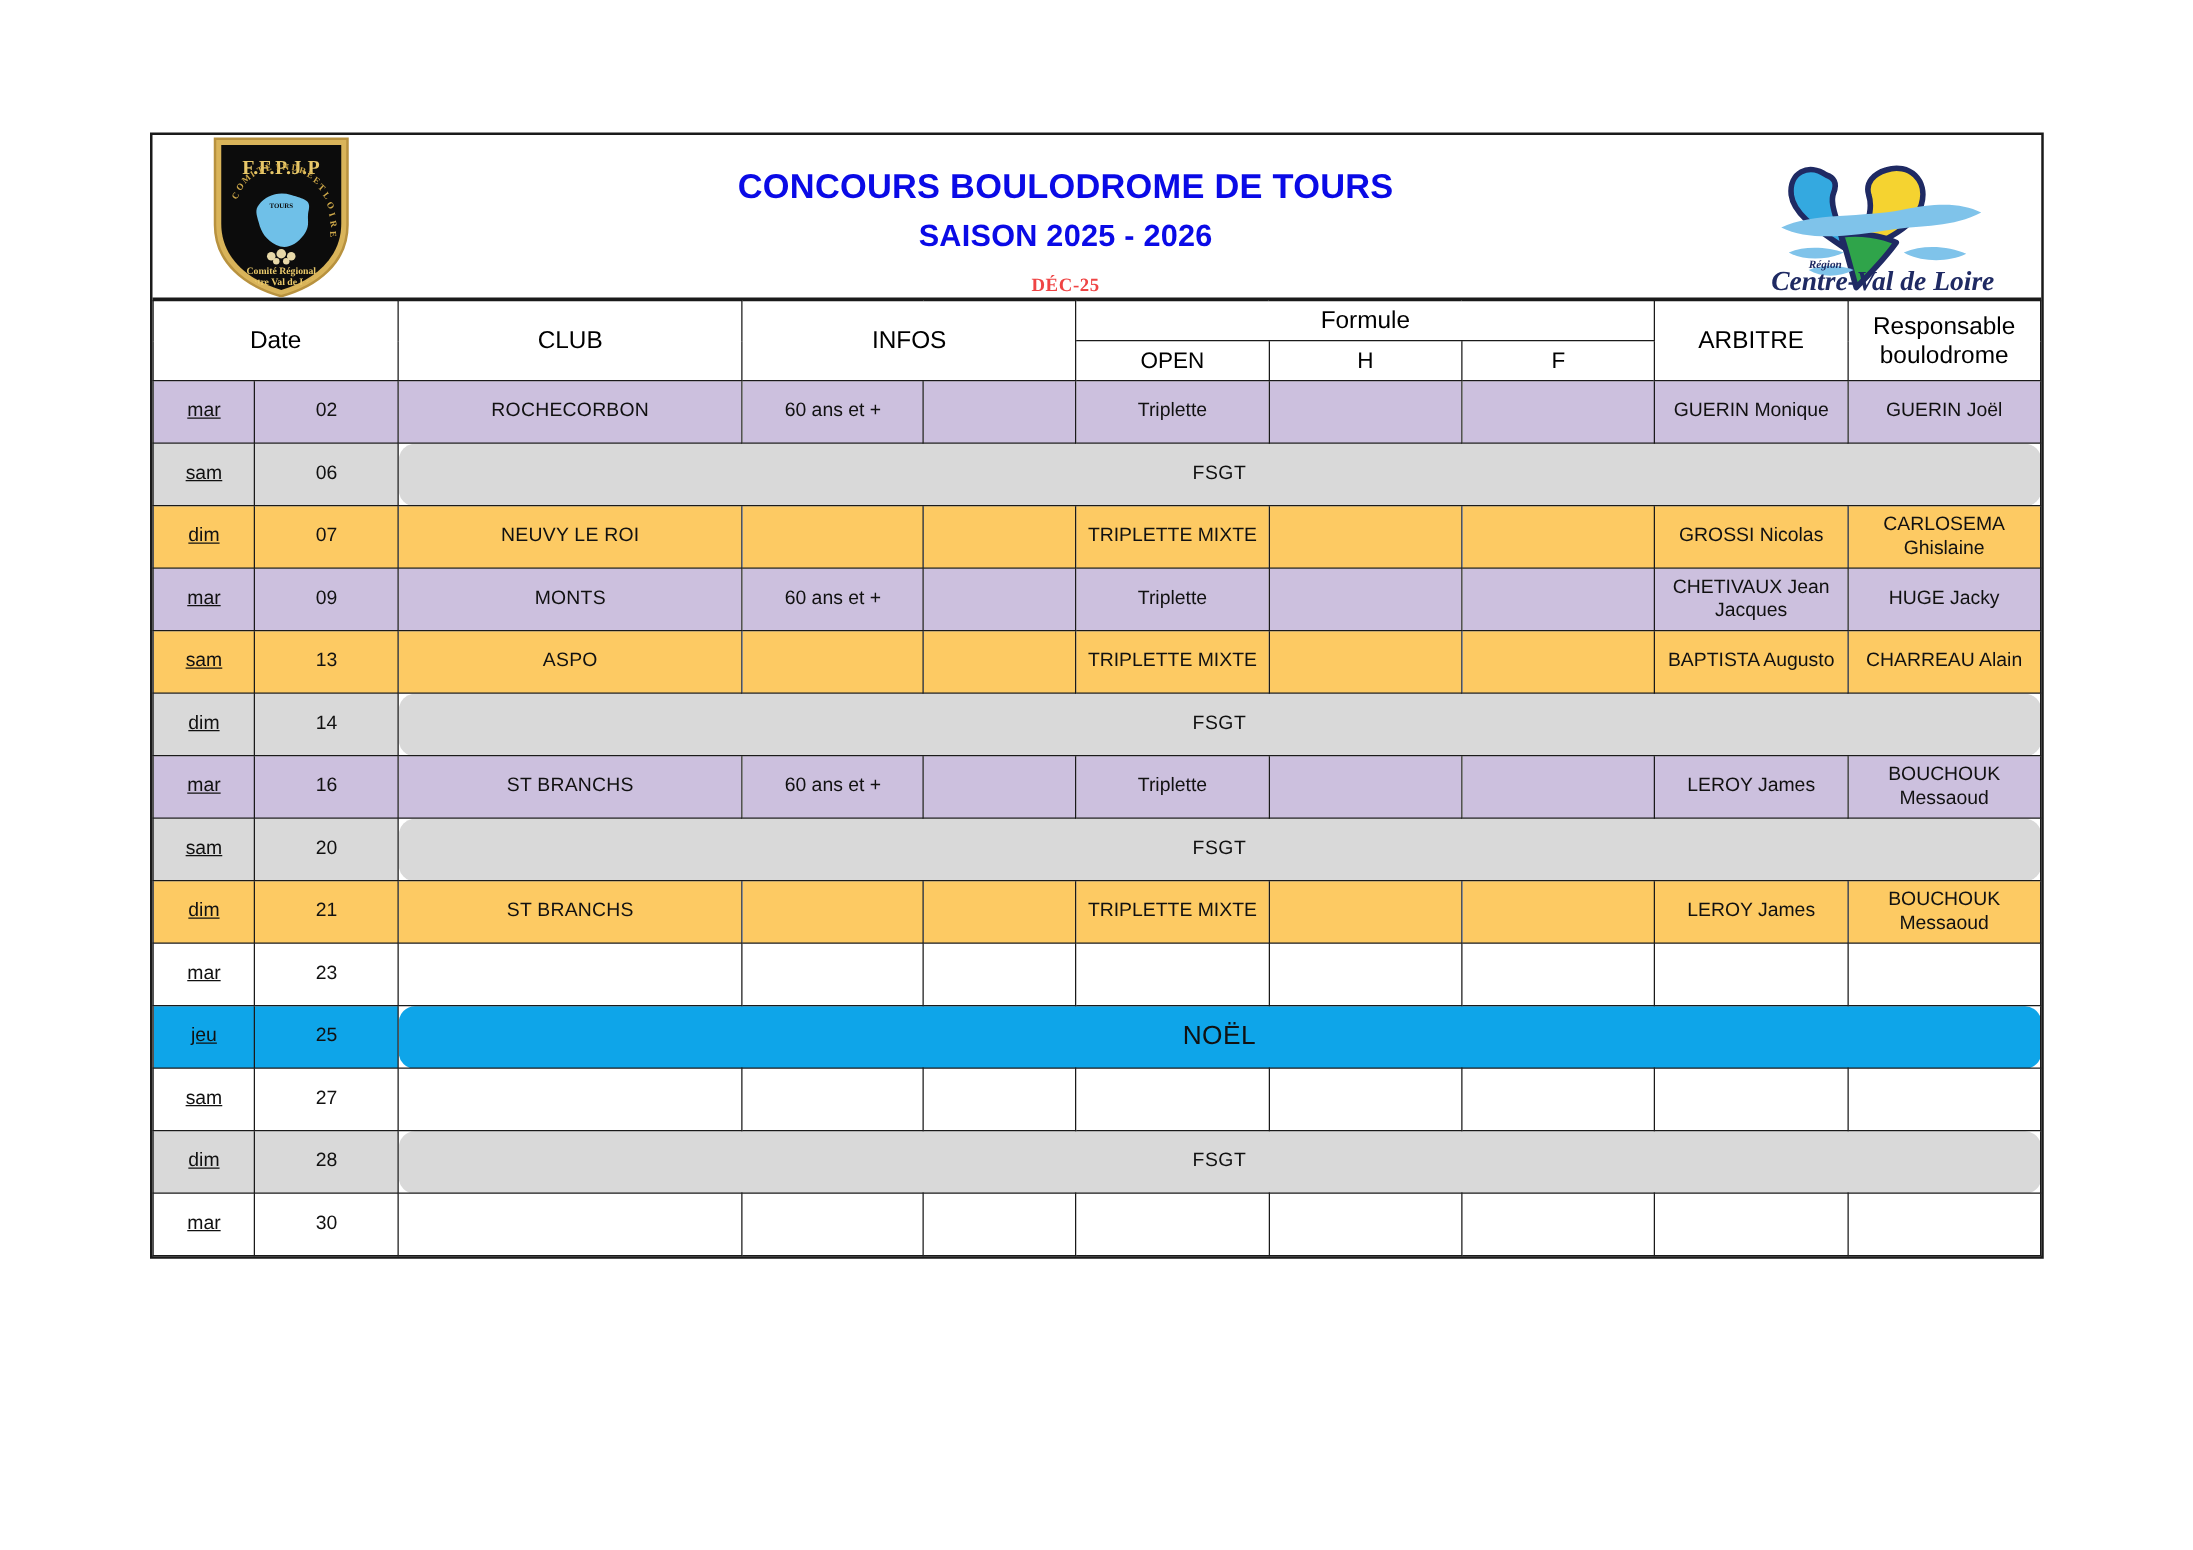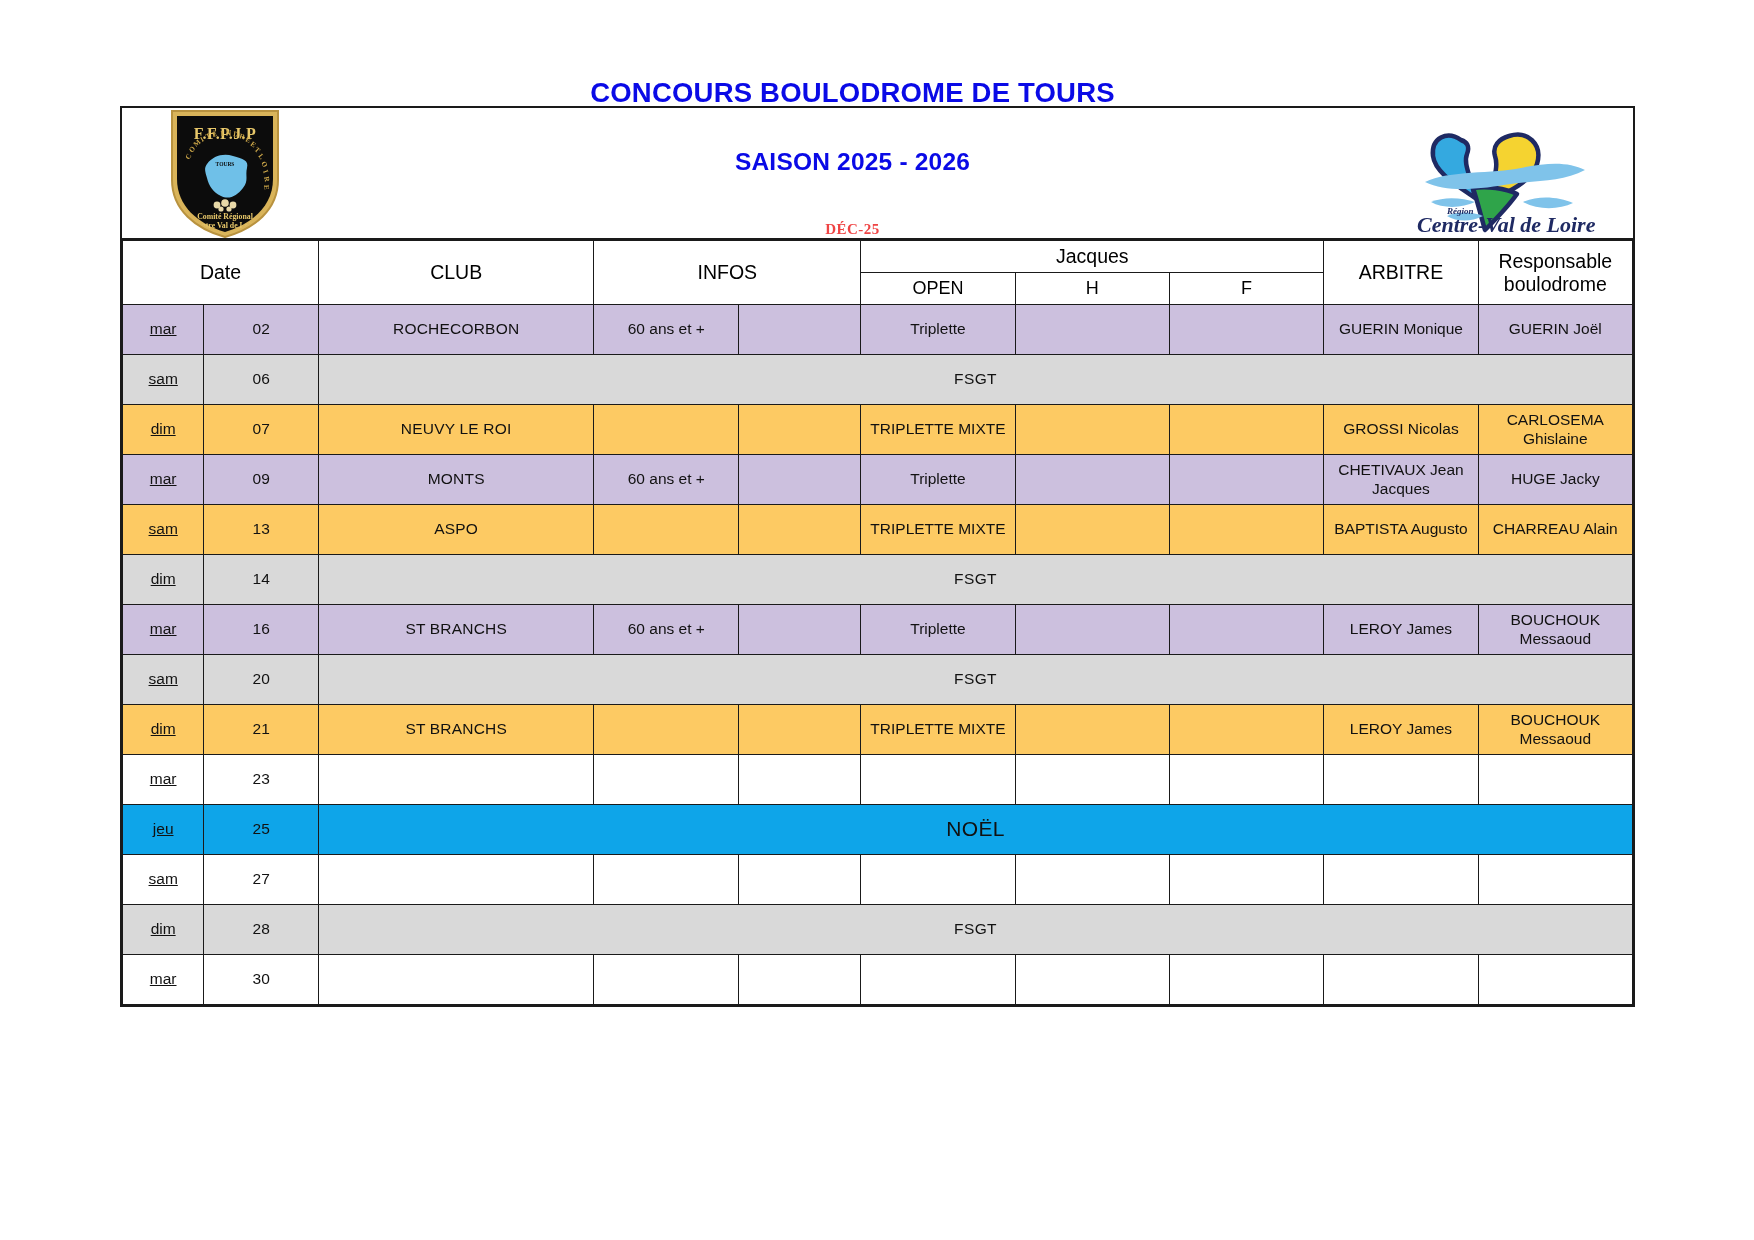--- a/index.html
+++ b/index.html
@@ -47,21 +47,20 @@
     justify-content: center;
     flex: none;
   }
   .banner-center {
     flex: 1 1 auto;
     display: flex;
     flex-direction: column;
     align-items: center;
     justify-content: flex-start;
     padding-top: 12px;
-    gap: 28px;
   }
   .banner-right {
     width: 255px;
     display: flex;
     align-items: center;
     justify-content: center;
     flex: none;
   }
 
   .title-main,
@@ -143,20 +142,21 @@
   td.info { font-size: 15px; }
   td.formule { font-size: 15.5px; }
   td.pers { font-size: 15px; line-height: 1.2; }
 
   
   td.span-note {
     font-weight: bold;
     color: #ff0000;
     font-size: 29px;
     letter-spacing: 0.4px;
+    border-radius: 13px;
   }
   td.span-note.noel { font-size: 21px; }
 
   
   .f-purple { background: #ccc0de; }
   .f-orange { background: #fdca63; }
   .f-grey   { background: #d9d9d9; }
   .f-yellow { background: #0ea5e9; }
   .f-white  { background: #ffffff; }
 </style>
@@ -261,21 +261,21 @@
           <col class="c-h">
           <col class="c-f">
         <col class="c-arb">
           <col class="c-resp">
       </colgroup>
       <thead>
         <tr class="hdr">
           <td class="hdr-tall" colspan="2" rowspan="2">Date</td>
           <td class="hdr-tall" rowspan="2">CLUB</td>
           <td class="hdr-tall" colspan="2" rowspan="2">INFOS</td>
-          <td colspan="3">Jacques</td>
+          <td colspan="3">Formule</td>
           <td class="hdr-tall" rowspan="2">ARBITRE</td>
           <td class="hdr-tall" rowspan="2">Responsable boulodrome</td>
         </tr>
         <tr class="hdr hdr-sub">
           <td>OPEN</td>
           <td>H</td>
           <td>F</td>
         </tr>
       </thead>
       <tbody id="sched-body">

